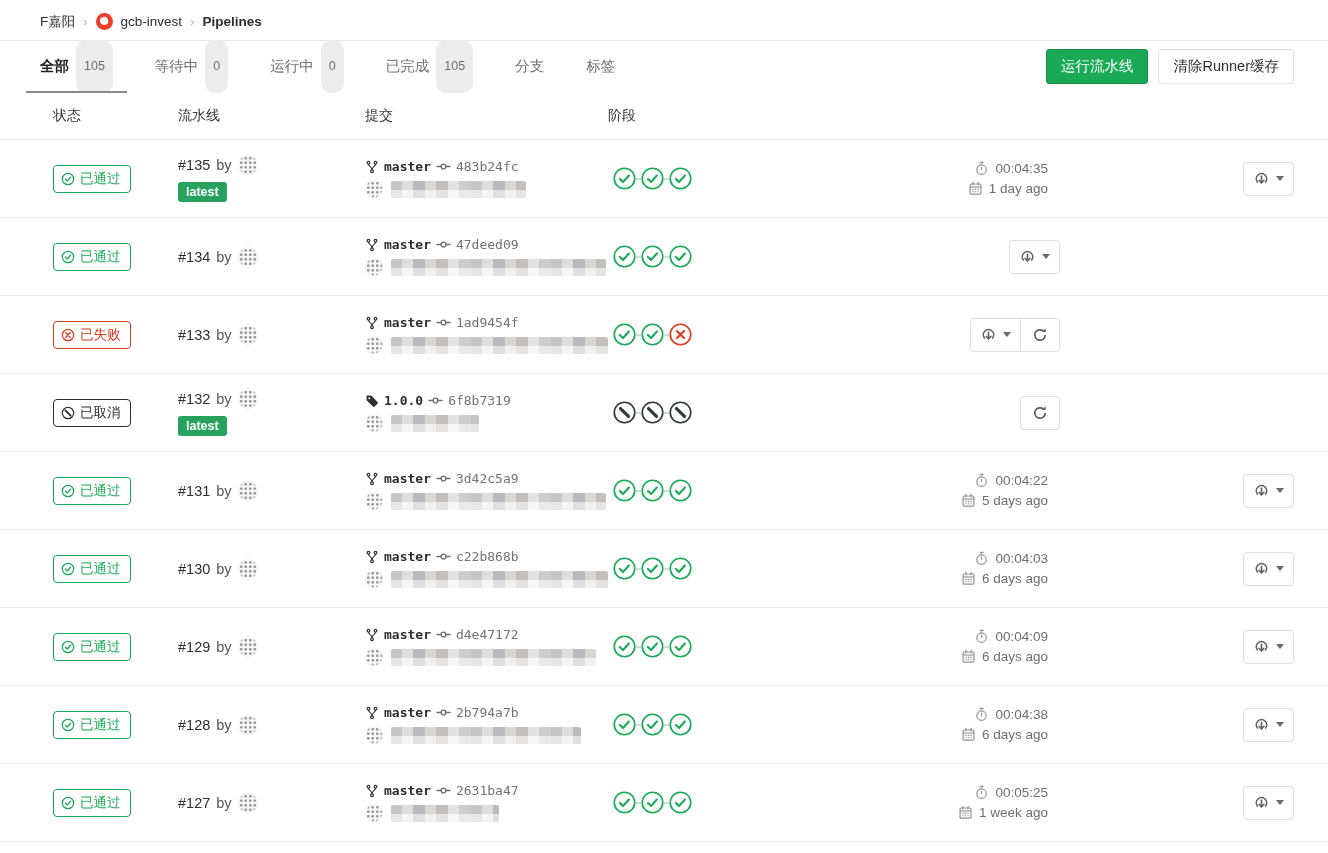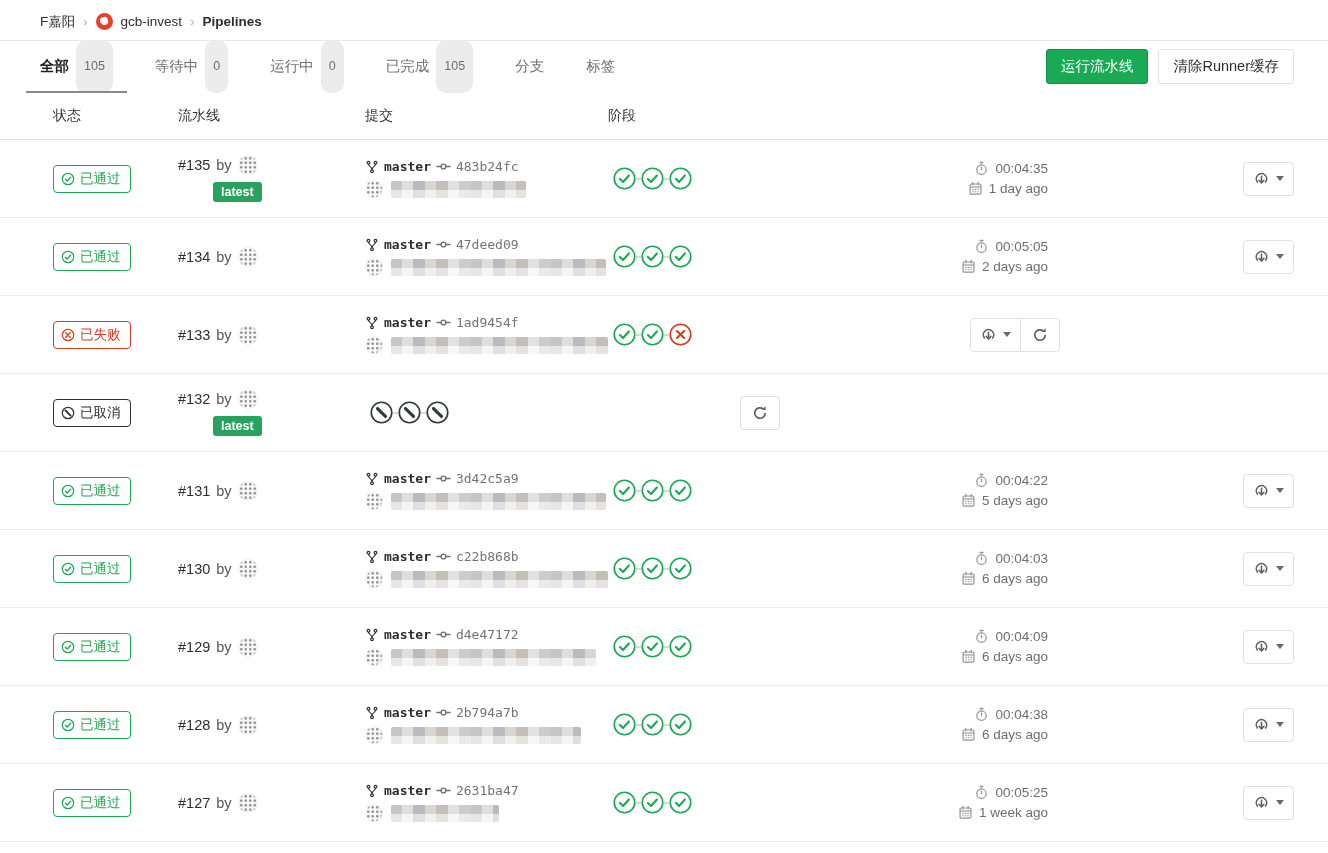--- a/index.html
+++ b/index.html
@@ -39,21 +39,21 @@
 
   .pl-top { display:flex; align-items:center; gap:6px; font-size:14.5px; }
   .pl-id { color:#2e2e2e; text-decoration:none; cursor:pointer; }
   .by { color:#555; }
   .avatar { width:20px; height:20px; border-radius:50%; flex:none; cursor:pointer;
     background-color:#fcfcfc;
     background-image:radial-gradient(#8f8f8f 1.1px, rgba(0,0,0,0) 1.5px);
     background-size:4.5px 4.5px; background-position:1px 1px;
     box-shadow:inset 0 0 0 1px #ededed; }
   .avatar.sm { width:18px; height:18px; }
-  .latest { display:inline-block; margin-top:7px; background:#28a35f; color:#fff; font-size:12.5px; padding:3px 8px; border-radius:3px; font-weight:bold;margin-left:35px; }
+  .latest { display:inline-block; margin-top:7px; background:#28a35f; color:#fff; font-size:12.5px; padding:3px 8px; border-radius:3px; font-weight:bold; }
 
   .commit-top { display:flex; align-items:center; gap:5px; }
   .ref-name { font-family:"DejaVu Sans Mono","Liberation Mono",monospace; font-weight:bold; font-size:13px; color:#2e2e2e; text-decoration:none; cursor:pointer; }
   .sha { font-family:"DejaVu Sans Mono","Liberation Mono",monospace; font-size:13px; color:#737373; text-decoration:none; cursor:pointer; }
   .commit-bottom { display:flex; align-items:center; gap:8px; margin-top:6px; }
   .redacted { height:17px; border-radius:2px; display:inline-block;
     background:
       repeating-linear-gradient(0deg, rgba(255,255,255,.45) 0 8px, rgba(0,0,0,.06) 8px 17px),
       repeating-linear-gradient(90deg, #d2d2d2 0 11px, #ececec 11px 22px, #c6c7cb 22px 34px, #e7e3df 34px 45px, #cfccc7 45px 57px, #f0f0f0 57px 68px, #d9d9d9 68px 80px); }
 
@@ -290,44 +290,20 @@
           </svg>
         </a>
         <span class="stage-link"></span>
         <a class="stage">
           <svg width="23" height="23" viewBox="0 0 22 22">
             <circle cx="11" cy="11" r="9.8" fill="#fff" stroke="#1aaa55" stroke-width="1.6"></circle>
             <path d="M6.6 11.4l3 3 5.6-6.3" fill="none" stroke="#1aaa55" stroke-width="2" stroke-linecap="round" stroke-linejoin="round"></path>
           </svg>
         </a>
       </div>
-    <div class="cell time-col">
-      <div class="time-line">
-          <span class="ic">
-            <svg width="15" height="15" viewBox="0 0 16 16">
-              <circle cx="8" cy="9.2" r="5" fill="none" stroke="#949494" stroke-width="1.3"></circle>
-              <path d="M8 9.2V6.4" stroke="#949494" stroke-width="1.3" stroke-linecap="round"></path>
-              <path d="M8 2.8v1.4" stroke="#949494" stroke-width="1.3"></path>
-              <path d="M6.5 1.6h3" stroke="#949494" stroke-width="1.6" stroke-linecap="round"></path>
-            </svg>
-          </span>
-          <span>00:05:05</span>
-        </div>
-      <div class="time-line">
-          <span class="ic">
-            <svg width="15" height="15" viewBox="0 0 16 16">
-              <rect x="2.2" y="3.2" width="11.6" height="10.8" rx="1.2" fill="none" stroke="#949494" stroke-width="1.3"></rect>
-              <path d="M2.2 6.4h11.6" stroke="#949494" stroke-width="1.2"></path>
-              <path d="M5.2 1.4v2.6M10.8 1.4v2.6" stroke="#949494" stroke-width="1.4" stroke-linecap="round"></path>
-              <path fill="#949494" d="M4.6 8.2h1.5v1.3H4.6zM7.3 8.2h1.5v1.3H7.3zM10 8.2h1.5v1.3H10zM4.6 10.8h1.5v1.3H4.6zM7.3 10.8h1.5v1.3H7.3zM10 10.8h1.5v1.3H10z"></path>
-            </svg>
-          </span>
-          <span>2 days ago</span>
-        </div>
-    </div>
     <div class="cell actions">
         <button class="icon-btn">
           <span class="ic">
             <svg width="17" height="17" viewBox="0 0 16 16">
               <path d="M4.1 11.3a4.9 4.9 0 1 1 7.8 0" fill="none" stroke="#5f5f5f" stroke-width="1.5" stroke-linecap="round"></path>
               <path d="M8 6v5.6" stroke="#5f5f5f" stroke-width="1.5" stroke-linecap="round"></path>
               <path d="M5.7 9.7L8 12.2l2.3-2.5" fill="none" stroke="#5f5f5f" stroke-width="1.5" stroke-linecap="round" stroke-linejoin="round"></path>
             </svg>
           </span>
           <span class="caret"></span>
@@ -436,20 +412,42 @@
       </a>
     </div>
     <div class="cell">
       <div class="pl-top">
         <a class="pl-id">#132</a>
         <span class="by">by</span>
         <a class="avatar"></a>
       </div>
       <span class="latest">latest</span>
     </div>
+    <div class="cell">
+      <div class="commit-top">
+        <span class="ic">
+            <svg width="14" height="14" viewBox="0 0 16 16">
+              <path d="M1.8 1.8h5.3l7.2 7.2a1.4 1.4 0 0 1 0 2l-3.3 3.3a1.4 1.4 0 0 1-2 0L1.8 7.1z" fill="#2e2e2e"></path>
+              <circle cx="4.9" cy="4.9" r="1.15" fill="#fff"></circle>
+            </svg>
+          </span>
+        <a class="ref-name">1.0.0</a>
+        <span class="ic">
+            <svg width="15" height="15" viewBox="0 0 16 16">
+              <circle cx="8" cy="8" r="2.6" fill="none" stroke="#707070" stroke-width="1.4"></circle>
+              <path d="M1 8h4.3M10.7 8H15" stroke="#707070" stroke-width="1.4" stroke-linecap="round"></path>
+            </svg>
+          </span>
+        <a class="sha">6f8b7319</a>
+      </div>
+      <div class="commit-bottom">
+        <a class="avatar sm"></a>
+        <span class="redacted" style="width:88px"></span>
+      </div>
+    </div>
     <div class="cell stages">
         <a class="stage">
           <svg width="23" height="23" viewBox="0 0 22 22">
             <circle cx="11" cy="11" r="9.8" fill="#fff" stroke="#35383b" stroke-width="1.6"></circle>
             <path d="M7.2 7.2l7.6 7.6" stroke="#35383b" stroke-width="3" stroke-linecap="round"></path>
           </svg>
         </a>
         <span class="stage-link"></span>
         <a class="stage">
           <svg width="23" height="23" viewBox="0 0 22 22">

